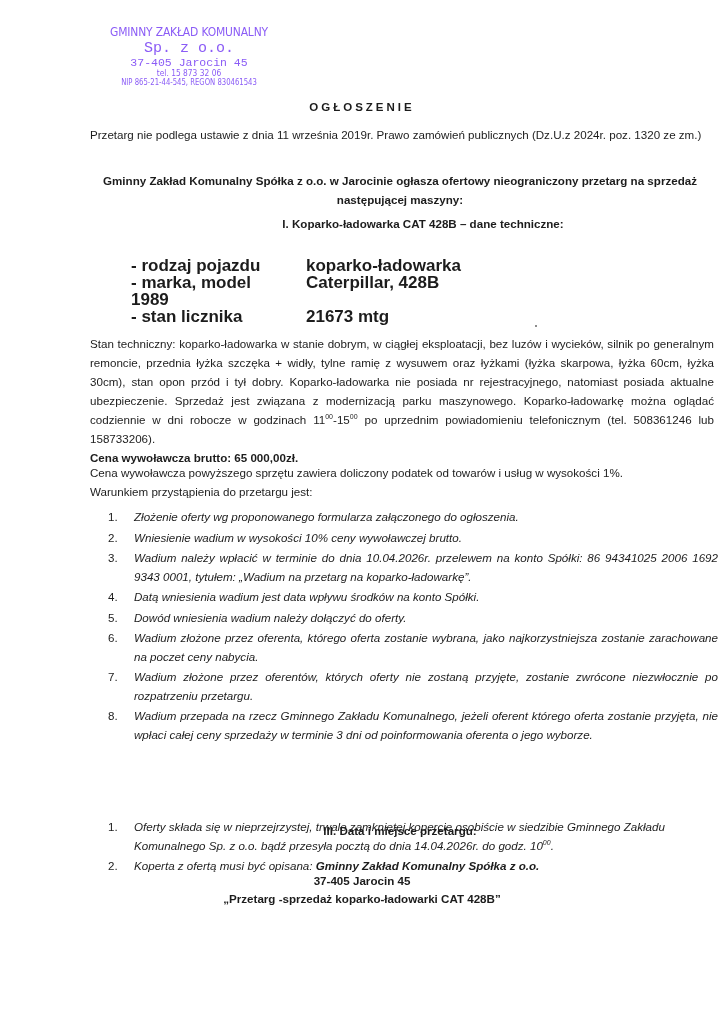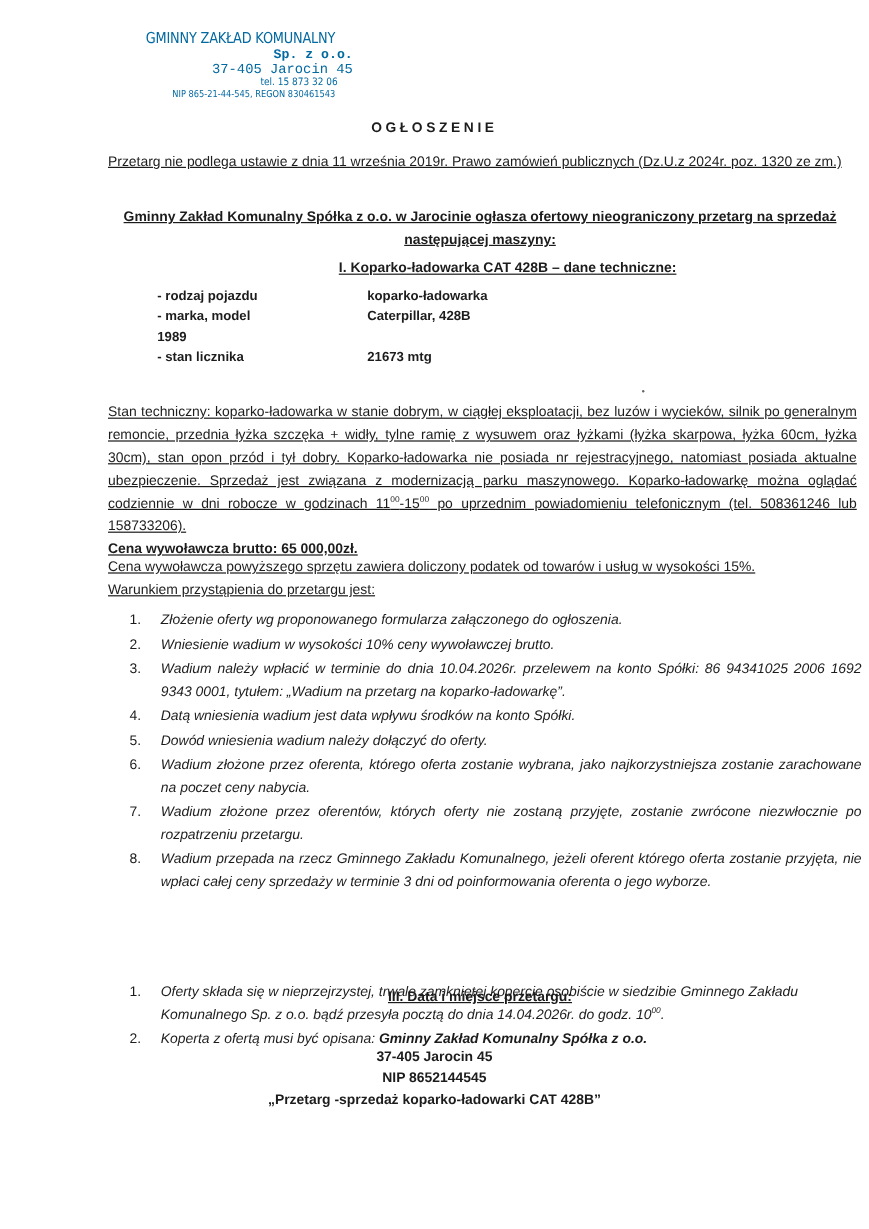--- a/index.html
+++ b/index.html
@@ -1,40 +1,40 @@
 <!DOCTYPE html>
 <html><head>
   <meta charset="utf-8">
   <style>
     html, body { margin: 0; padding: 0; }
     body {
       width: 724px; height: 1024px; background: #ffffff; position: relative; overflow: hidden;
       font-family: "Liberation Sans", sans-serif; color: #1c1c1c;
     }
     .stamp {
-      position: absolute; left: 84px; top: 26px; width: 210px; text-align: right;
-      color: #0369a1; line-height: 1;
+      position: absolute; left: 84px; top: 26px; width: 210px; text-align: center;
+      color: #8b5cf6; line-height: 1;
     }
     .stamp .s1 { font-family: "DejaVu Sans", sans-serif; font-size: 12.5px; letter-spacing: -0.2px; transform: scaleX(0.86); display:block; transform-origin: center; }
-    .stamp .s2 { font-family: "Liberation Mono", monospace; font-size: 11px; margin-top: 2px; display:block;font-weight:bold; }
+    .stamp .s2 { font-family: "Liberation Mono", monospace; font-size: 15px; margin-top: 2px; display:block; }
     .stamp .s3 { font-family: "Liberation Mono", monospace; font-size: 11.5px; margin-top: 1px; display:block; }
     .stamp .s4 { font-family: "DejaVu Sans", sans-serif; font-size: 8.5px; margin-top: 1px; display:block; transform: scaleX(0.88); }
     .stamp .s5 { font-family: "DejaVu Sans", sans-serif; font-size: 8px; margin-top: 1px; display:block; transform: scaleX(0.86); white-space: nowrap; }
 
     .doc { position: absolute; left: 0; top: 0; width: 724px; font-size: 11.6px; }
     .title {
       position: absolute; left: 0; width: 724px; top: 101px; text-align: center;
       font-weight: bold; letter-spacing: 3px; font-size: 11.5px;
     }
-    .p { position: absolute; left: 90px; width: 620px; line-height: 19px; text-decoration: underline; }
+    .p { position: absolute; left: 90px; width: 620px; line-height: 19px; }
     .b { font-weight: bold; text-align: center; }
     .just { text-align: justify; }
     sup { font-size: 7px; vertical-align: 5px; line-height: 0; }
 
-    .spec { position: absolute; left: 131px; top: 239px; line-height: 17px; font-weight: bold; font-size: 11px; }
+    .spec { position: absolute; left: 131px; top: 257px; line-height: 17px; font-weight: bold; font-size: 17px; }
     .spec-row { display: flex; }
     .spec-key { width: 175px; }
     .spec-val { }
 
     ol.list { position: absolute; left: 108px; width: 610px; margin: 0; padding: 0; list-style: none; }
     ol.list li { display: flex; line-height: 18.5px; margin-bottom: 2px; }
     ol.list .num { width: 26px; flex: none; }
     ol.list .txt { flex: 1; font-style: italic; }
     .center-lines { position: absolute; left: 0; width: 724px; text-align: center; font-weight: bold; line-height: 18px; }
     .dot { position: absolute; left: 535px; top: 325px; width: 2px; height: 2px; background: #666; border-radius: 1px; }
@@ -77,21 +77,21 @@
       </div>
   </div>
 
   <div class="dot"></div>
 
   <div class="p just" style="top:334px; width:624px;">
     <span>Stan techniczny: koparko-ładowarka w stanie dobrym, w ciągłej eksploatacji, bez luzów i wycieków, silnik po generalnym remoncie, przednia łyżka szczęka + widły, tylne ramię z wysuwem oraz łyżkami (łyżka skarpowa, łyżka 60cm, łyżka 30cm), stan opon przód i tył dobry. Koparko-ładowarka nie posiada nr rejestracyjnego, natomiast posiada aktualne ubezpieczenie. Sprzedaż jest związana z modernizacją parku maszynowego. Koparko-ładowarkę można oglądać codziennie w dni robocze w godzinach 11</span><sup>00</sup><span>-15</span><sup>00</sup><span> po uprzednim powiadomieniu telefonicznym (tel. 508361246 lub 158733206).</span><br>
     <span class="b">Cena wywoławcza brutto: 65 000,00zł.</span>
   </div>
 
-  <div class="p" style="top:463px;">Cena wywoławcza powyższego sprzętu zawiera doliczony podatek od towarów i usług w wysokości 15%.</div>
+  <div class="p" style="top:463px;">Cena wywoławcza powyższego sprzętu zawiera doliczony podatek od towarów i usług w wysokości 1%.</div>
   <div class="p" style="top:482px;">Warunkiem przystąpienia do przetargu jest:</div>
 
   <ol class="list" style="top:508px;">
     <li>
         <span class="num">1.</span>
         <span class="txt">Złożenie oferty wg proponowanego formularza załączonego do ogłoszenia.</span>
       </li>
     <li>
         <span class="num">2.</span>
         <span class="txt">Wniesienie wadium w wysokości 10% ceny wywoławczej brutto.</span>
@@ -130,16 +130,15 @@
         <span class="txt"><span>Oferty składa się w nieprzejrzystej, trwale zamkniętej kopercie osobiście w siedzibie Gminnego Zakładu Komunalnego Sp. z o.o.  bądź przesyła pocztą do dnia 14.04.2026r. do godz. 10</span><sup>00</sup><span>.</span></span>
       </li>
     <li>
         <span class="num">2.</span>
         <span class="txt"><span>Koperta z ofertą musi być opisana: </span><span class="b">Gminny Zakład Komunalny Spółka z o.o.</span></span>
       </li>
   </ol>
 
   <div class="center-lines" style="top:872px;">
     <div>37-405 Jarocin 45</div>
-    <div>NIP 8652144545</div>
     <div>„Przetarg -sprzedaż koparko-ładowarki CAT 428B”</div>
   </div>
 </div>
 
 </body></html>

